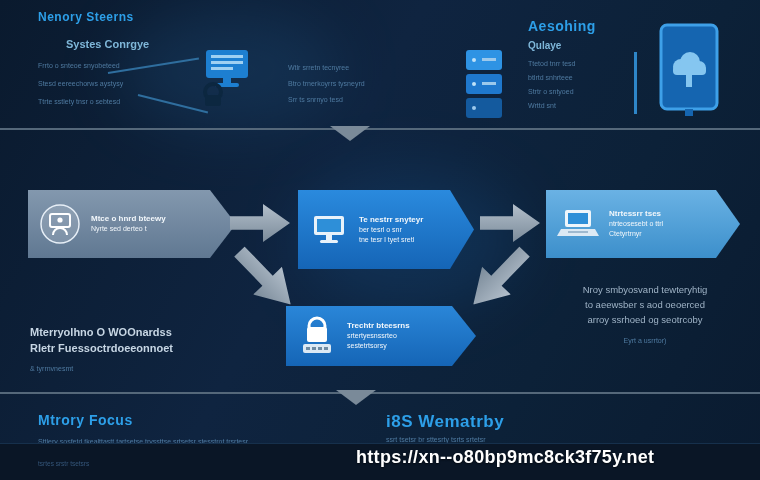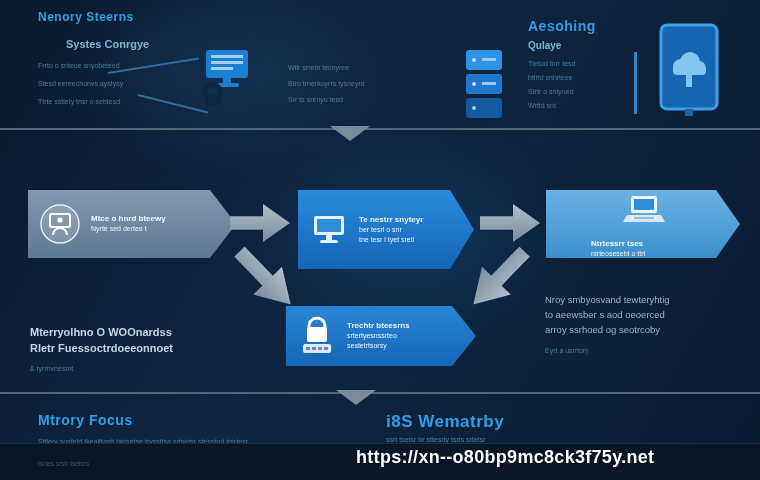--- a/index.html
+++ b/index.html
@@ -135,21 +135,21 @@
       <span class="b">Te nestrr snyteyr</span><br>
       <span>ber tesrl o snr</span><br>
       <span>tne tesr l tyet sretl</span>
     </span>
   </div>
 
   <div class="arrow-right" style="left:480px;top:204px;width:60px;height:38px;"></div>
 
   <div class="banner" style="left:546px;top:190px;width:194px;height:68px;
               background:linear-gradient(180deg,#6ab2e4,#3c8fcb);
-              clip-path:polygon(0 0,calc(100% - 24px) 0,100% 50%,calc(100% - 24px) 100%,0 100%);flex-direction:column;">
+              clip-path:polygon(0 0,calc(100% - 24px) 0,100% 50%,calc(100% - 24px) 100%,0 100%);">
     <span>
       <svg width="44" height="40" viewBox="0 0 44 40">
         <rect x="9" y="6" width="26" height="17" rx="2" fill="#eef5fb"></rect>
         <rect x="12" y="9" width="20" height="11" fill="#2e8fd8"></rect>
         <path d="M5 25 h34 l4 7 h-42 z" fill="#dce9f4"></path>
         <rect x="12" y="27" width="20" height="2" fill="#9fb9cf"></rect>
       </svg>
     </span>
     <span class="txt" style="width:106px;">
       <span class="b">Ntrtessrr tses</span><br>
@@ -181,21 +181,21 @@
       <span>sestetrtsorsy</span>
     </span>
   </div>
 
   <div class="note" style="left:30px;top:296px;width:255px;color:#c7d6e4;font-weight:bold;font-size:11px;line-height:16px;margin-top:28px;">
     <div>Mterryolhno O WOOnardss</div>
     <div>Rletr Fuessoctrdoeeonnoet</div>
     <div style="font-weight:normal;font-size:7px;color:#4f7aa0;margin-top:5px;">&amp; tyrrnvnesmt</div>
   </div>
 
-  <div class="note" style="left:545px;top:292px;width:200px;color:#9fb3c6;font-size:9.5px;line-height:15px;">
+  <div class="note" style="left:545px;top:282px;width:200px;color:#9fb3c6;font-size:9.5px;line-height:15px;text-align:center;">
     <div>Nroy smbyosvand tewteryhtig</div>
     <div>to aeewsber s aod oeoerced</div>
     <div>arroy ssrhoed og seotrcoby</div>
     <div style="font-size:7px;color:#4f7aa0;margin-top:6px;">Eyrt a usrrtor)</div>
   </div>
 
   <div class="divider" style="top:392px;"></div>
   <div class="chev" style="left:336px;top:390px;"></div>
 
   <div class="t h1" style="left:38px;top:412px;font-size:14px;">Mtrory Focus</div>

